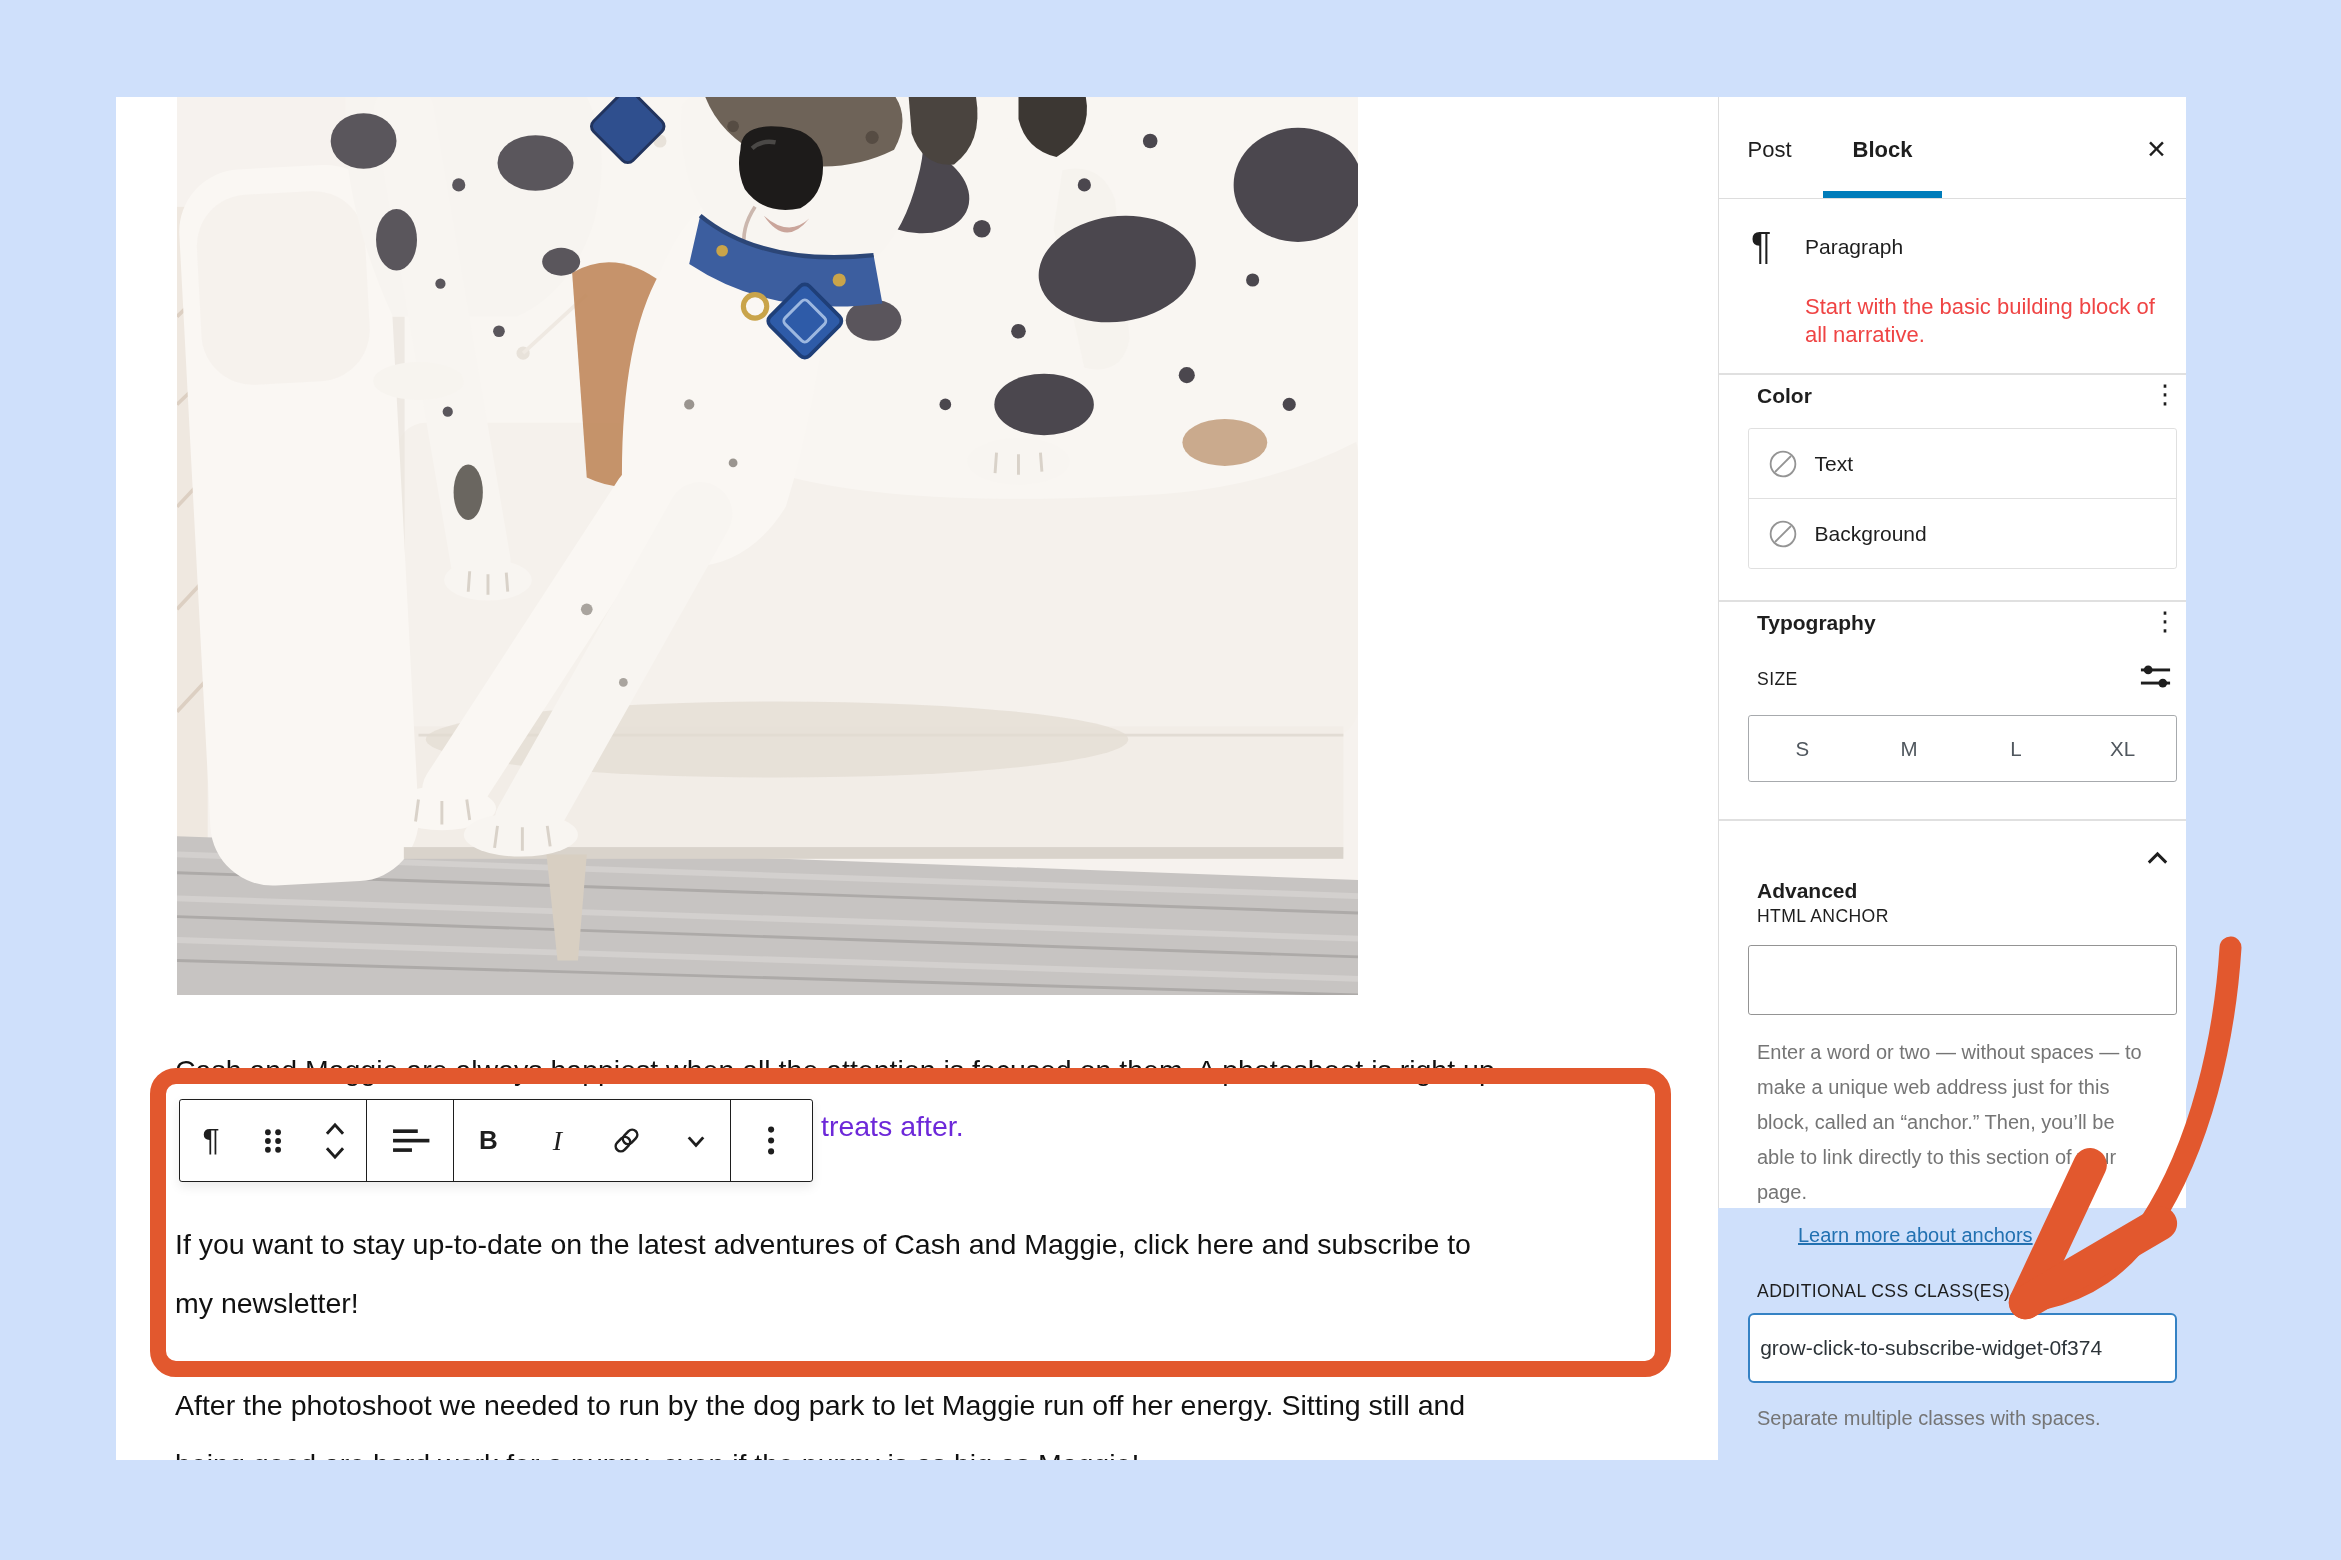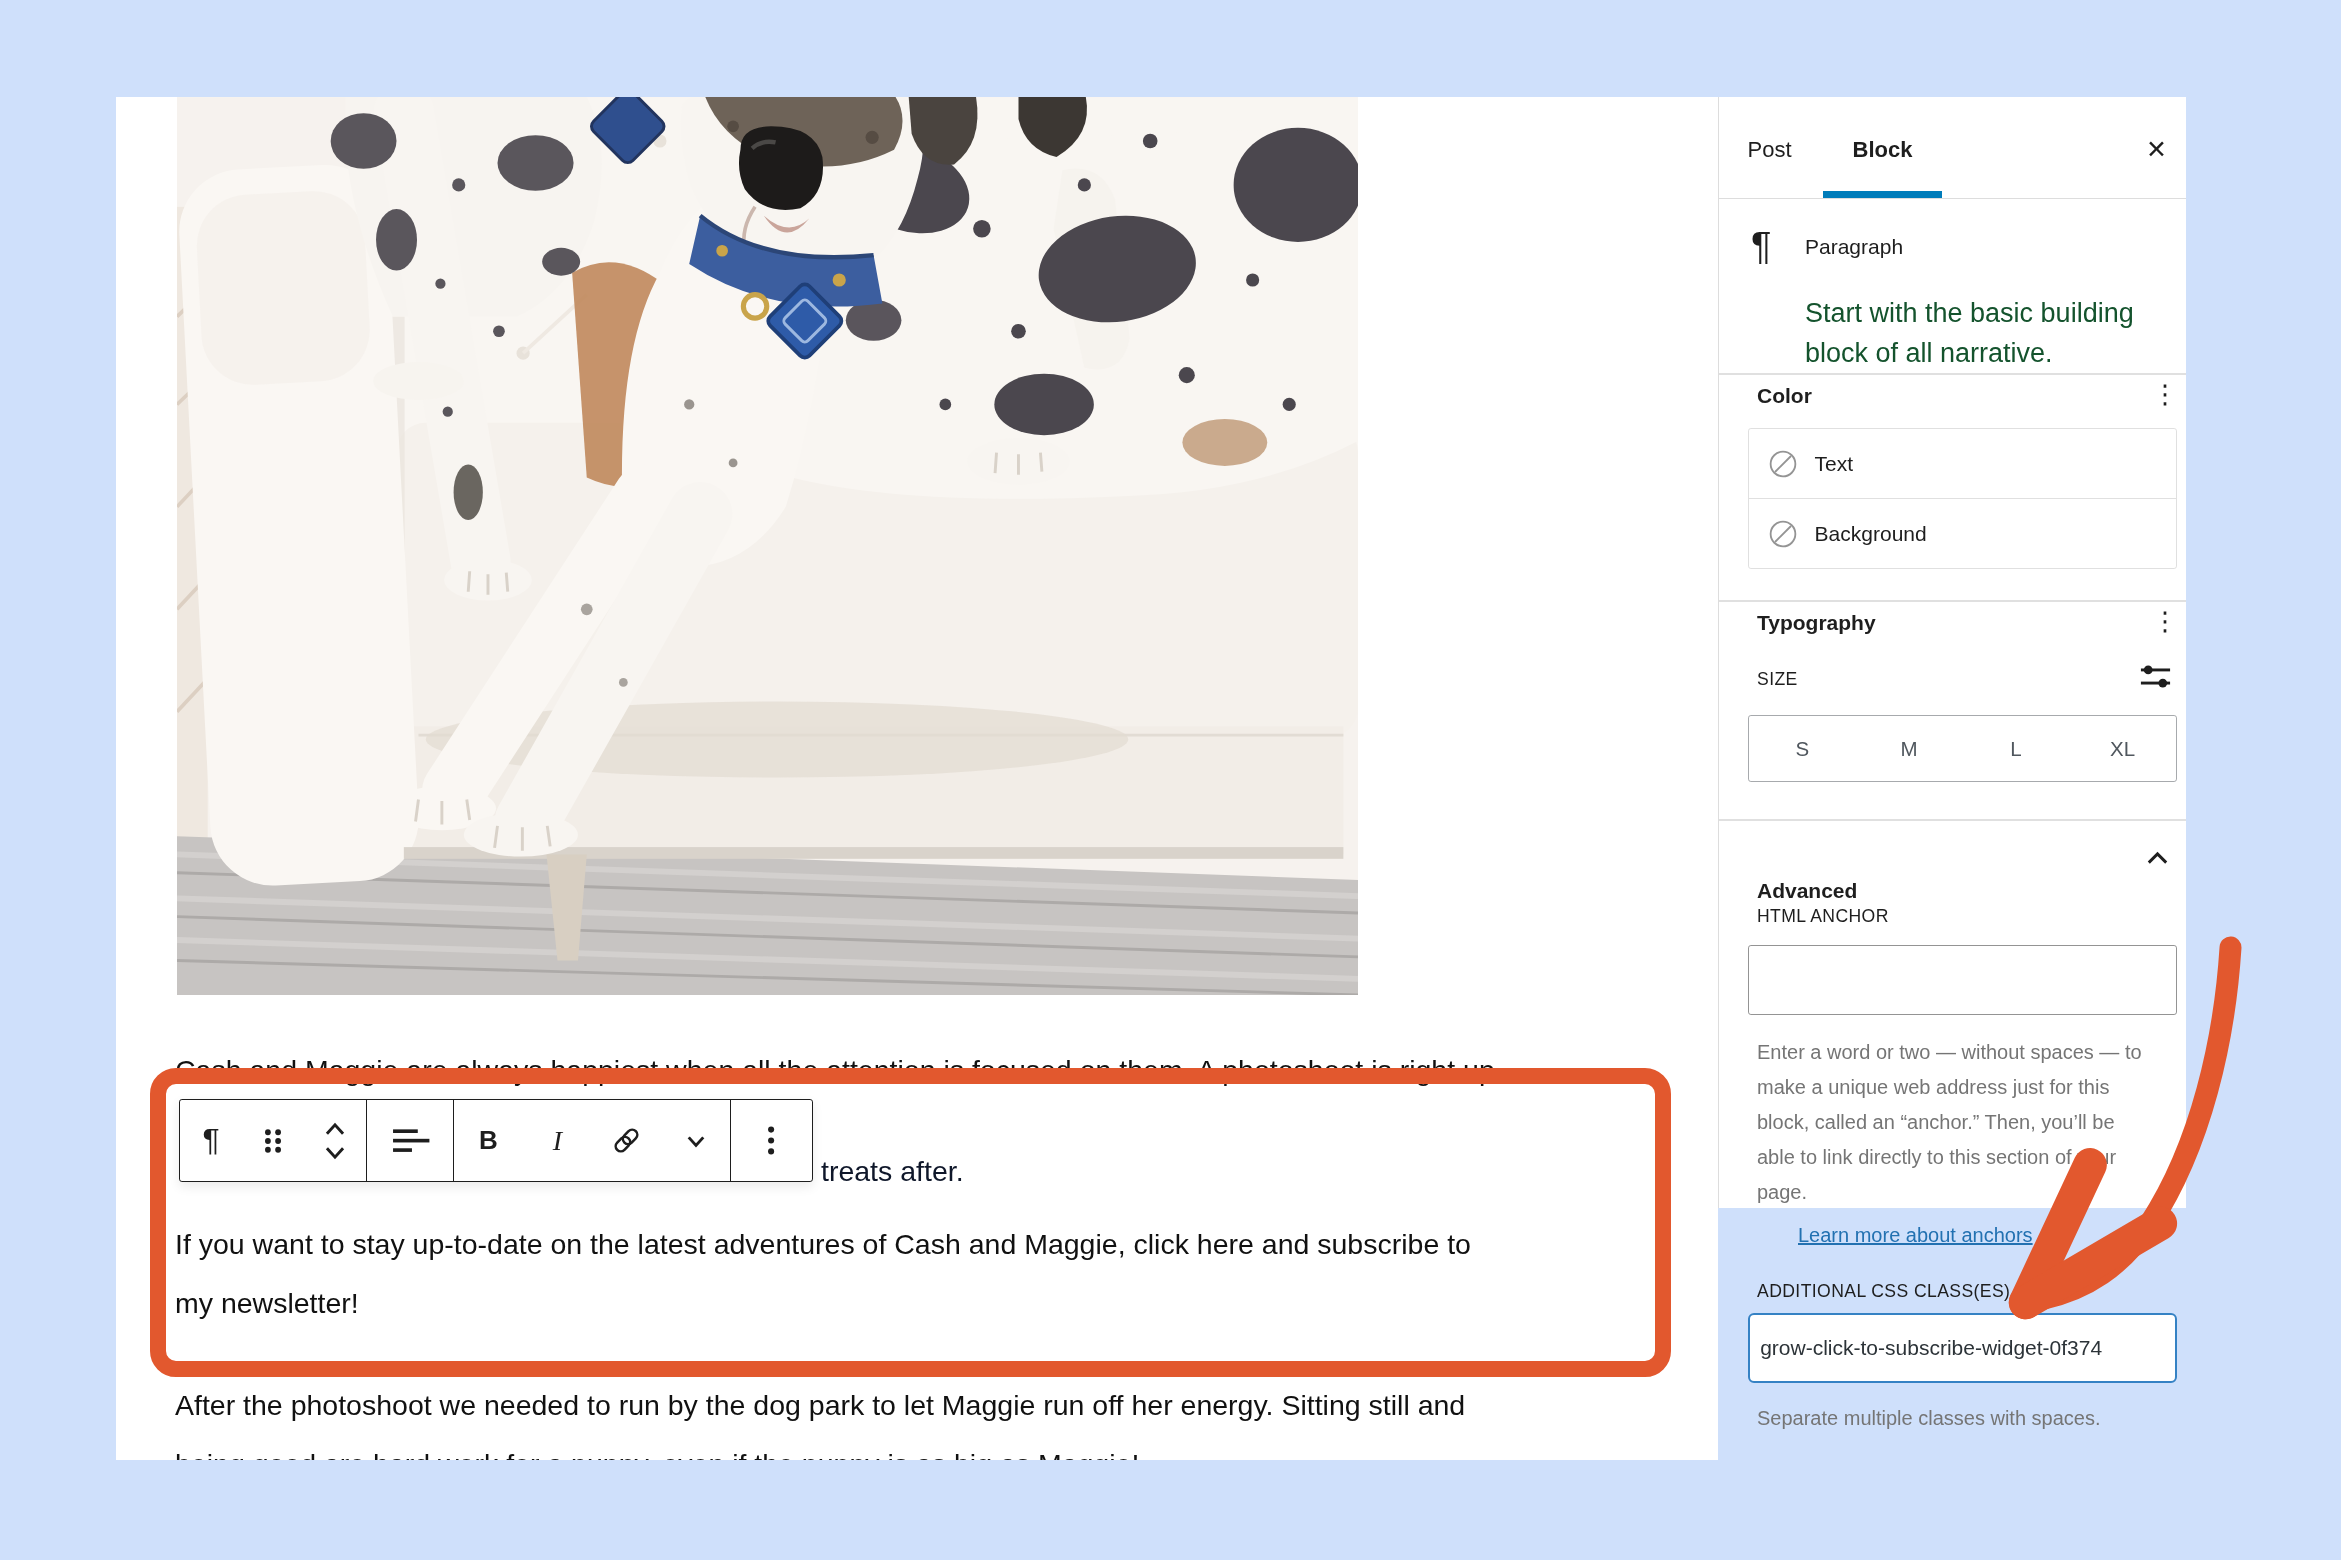--- a/index.html
+++ b/index.html
@@ -169,21 +169,21 @@
           <circle cx="745" cy="210" r="8" fill="#c9a44a"></circle>
 
         <g transform="rotate(45 858 306)">
           <rect x="820" y="268" width="76" height="76" rx="9" fill="#2e5ba8" stroke="#1f3f78" stroke-width="5"></rect>
           <rect x="836" y="284" width="44" height="44" rx="6" fill="none" stroke="#9db8e0" stroke-width="4"></rect>
         </g>
       </svg>
     </div>
 
     <div class="abs" style="left:59px;top:957px;font-size:28.5px;color:#111;white-space:nowrap;">Cash and Maggie are always happiest when all the attention is focused on them. A photoshoot is right up</div>
-    <div class="abs" style="left:705px;top:1058px;font-size:28.5px;color:#0f172a;">treats after.</div>
+    <div class="abs" style="left:705px;top:1013px;font-size:28.5px;color:#6d28d9;">treats after.</div>
 
     <div class="abs ed-text" style="left:59px;top:1279px;">After the photoshoot we needed to run by the dog park to let Maggie run off her energy. Sitting still and
 being good are hard work for a puppy, even if the puppy is as big as Maggie!</div>
 
     <div class="abs ed-text" style="left:59px;top:1118px;">If you want to stay up-to-date on the latest adventures of Cash and Maggie, click here and subscribe to
 my newsletter!</div>
 
     <div id="toolbar" class="abs">
       <div class="tb-group">
         <div class="tb-btn">
@@ -256,21 +256,21 @@
 
     <div class="abs" style="left:0;top:0;width:467px;height:102px;border-bottom:1.5px solid #ddd;box-sizing:border-box;">
       <div class="abs" style="left:28.5px;top:40px;font-size:22px;cursor:pointer;">Post</div>
       <div class="abs" style="left:104px;top:40px;width:119px;text-align:center;font-size:22px;font-weight:700;cursor:pointer;">Block</div>
       <div class="abs" style="left:104px;top:94px;width:119px;height:6.6px;background:#007cba;"></div>
       <div class="abs" style="left:427px;top:38px;font-size:25px;color:#1e1e1e;cursor:pointer;">✕</div>
     </div>
 
     <div class="abs" style="left:32px;top:130px;font-size:38px;line-height:38px;">¶</div>
     <div class="abs sb-h" style="left:86px;top:138px;font-weight:500;">Paragraph</div>
-    <div class="abs" style="left:86px;top:196px;width:359px;font-size:27px;line-height:40px;color:#14532d;">Start with the basic building block of all narrative.</div>
+    <div class="abs" style="left:86px;top:196px;width:359px;font-size:22px;line-height:28px;color:#ef4444;">Start with the basic building block of all narrative.</div>
 
     <div class="abs divider" style="top:276px;"></div>
 
     <div class="abs sb-h" style="left:38px;top:287px;">Color</div>
     <div class="abs kebab" style="left:433px;top:284px;">⋮</div>
     <div class="abs sb-box" style="top:331px;">
       <div class="color-row" style="border-bottom:1.5px solid #e0e0e0;">
         <svg width="32" height="32" viewBox="0 0 44 44" style="margin-left:17.6px;">
           <circle cx="22" cy="22" r="17" fill="none" stroke="#949494" stroke-width="2.5"></circle>
           <line x1="11" y1="33" x2="33" y2="11" stroke="#949494" stroke-width="2.5"></line>

